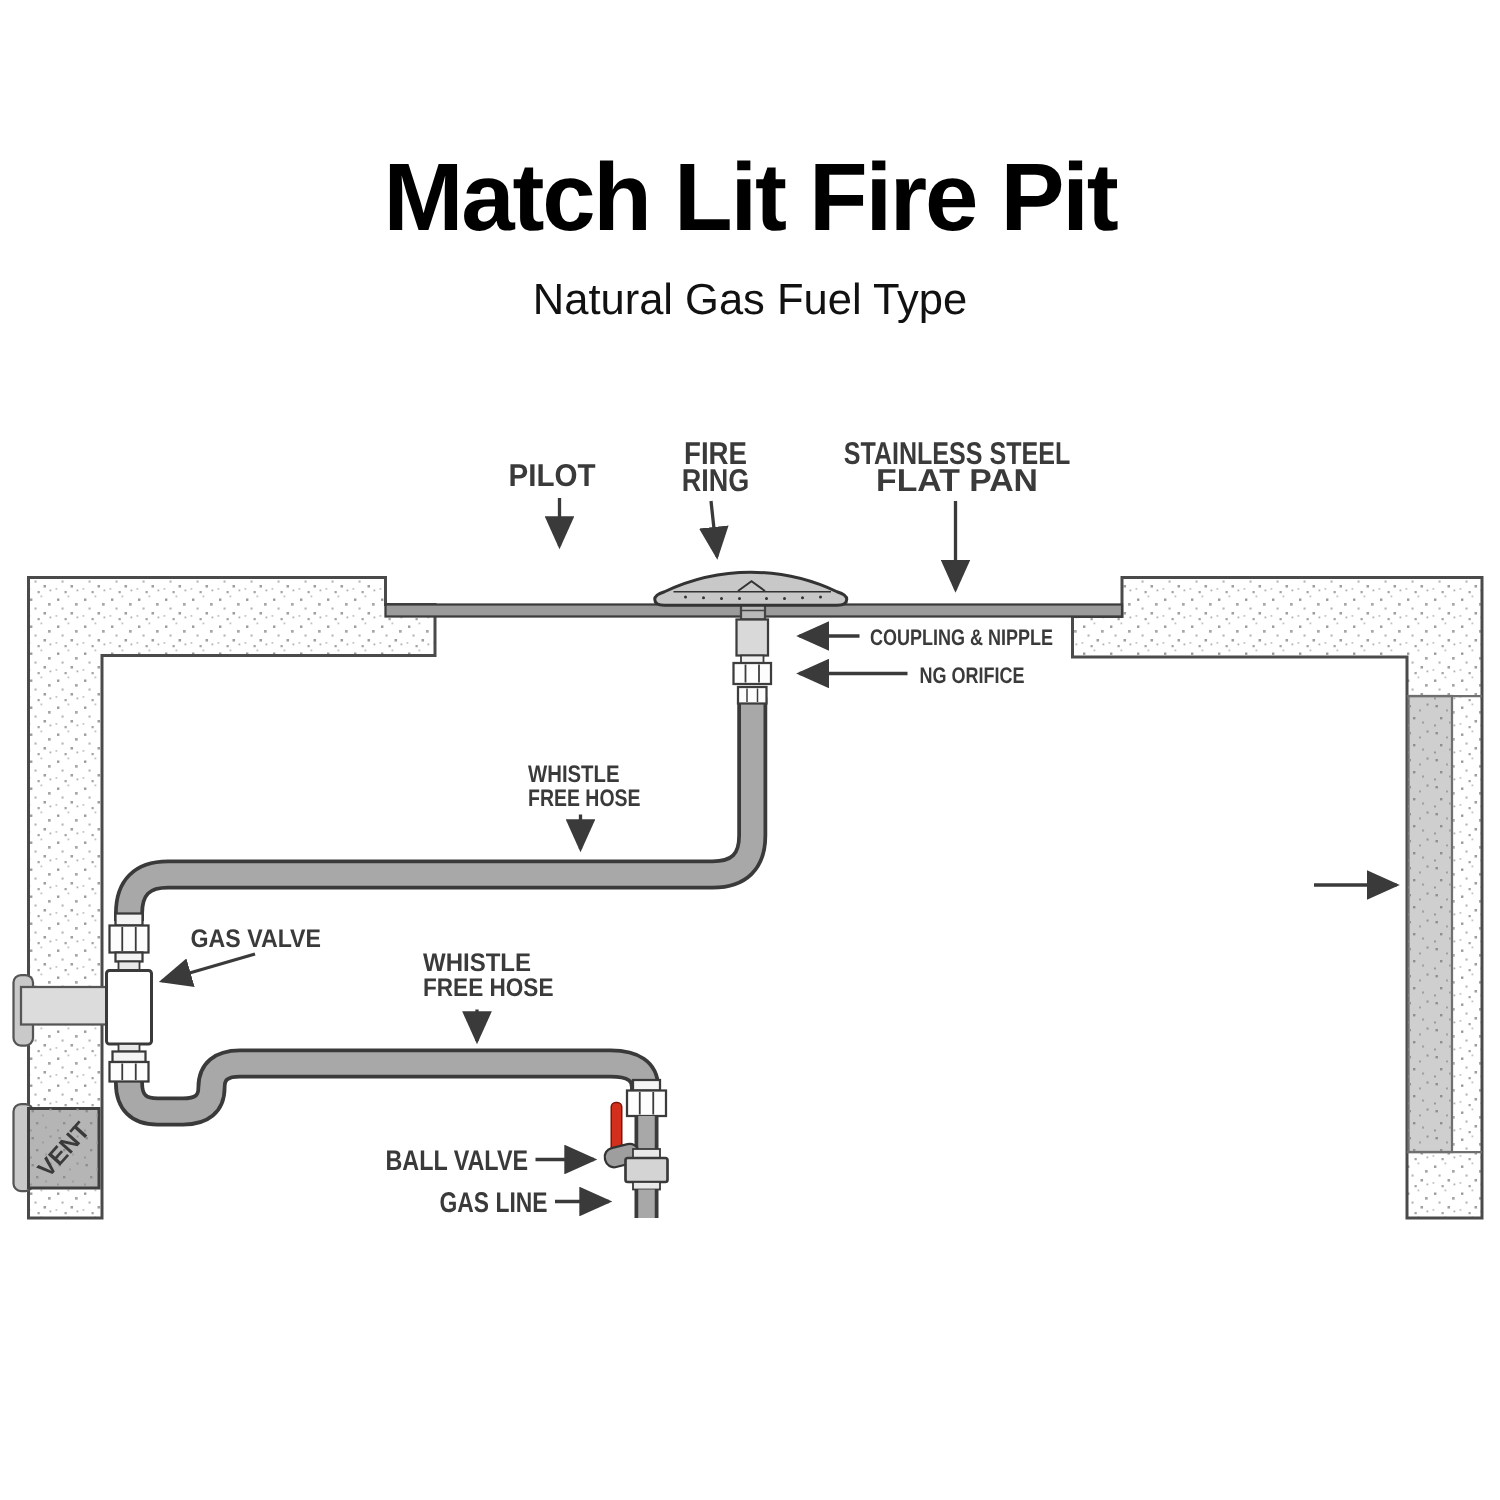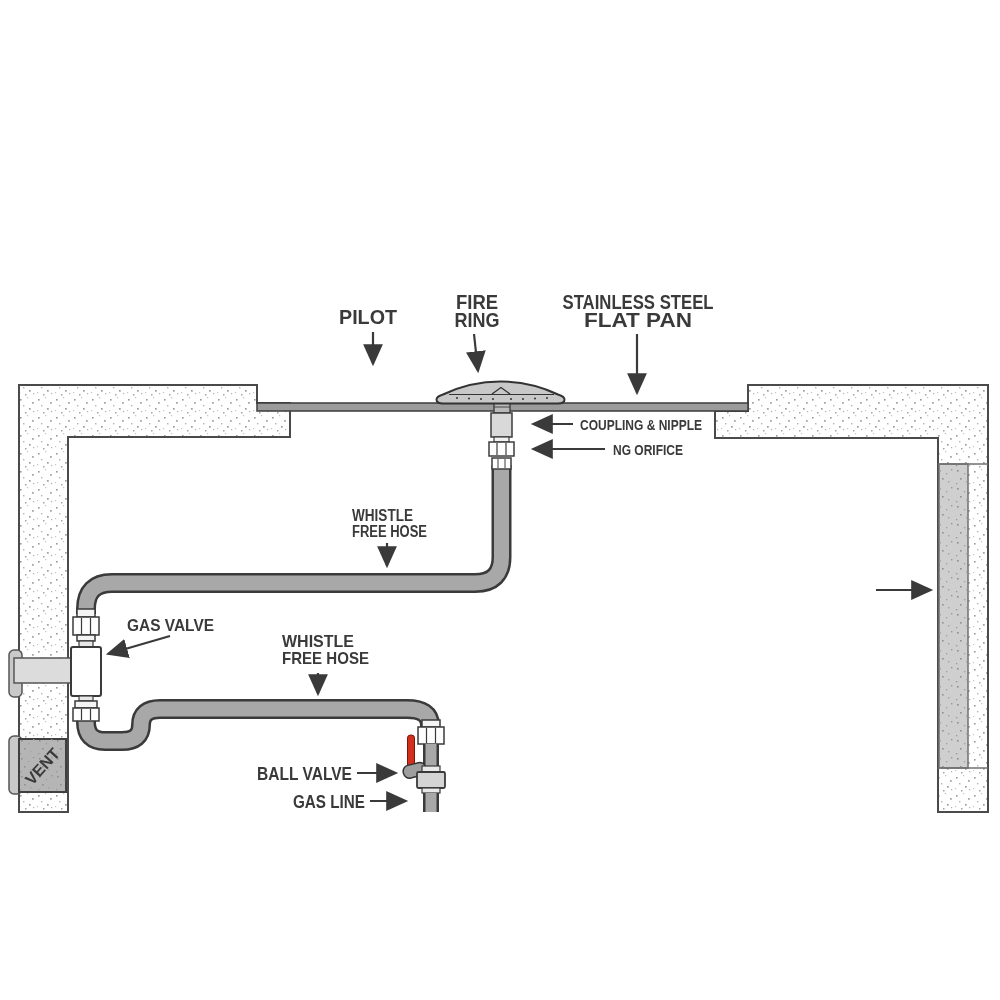--- a/index.html
+++ b/index.html
@@ -10,20 +10,22 @@
   .subtitle{position:absolute;left:0;top:184px;width:1000px;text-align:center;
          font-size:29px;font-weight:400;color:#111;line-height:32px;}
   svg{position:absolute;left:0;top:0;}
   text.lbl{fill:#3a3a3a;font-weight:bold;font-family:"Liberation Sans","DejaVu Sans",sans-serif;}
 </style>
 </head>
 <body>
 
 <div class="stage">
 
+  <div class="title">Match Lit Fire Pit</div>
+  <div class="subtitle">Natural Gas Fuel Type</div>
 
   <svg width="1000" height="1000" viewBox="0 0 1000 1000">
     <defs>
       <pattern id="stipWhite" width="18" height="18" patternUnits="userSpaceOnUse">
         <rect width="18" height="18" fill="#ffffff"></rect>
         <rect x="2" y="3" width="1.6" height="1.6" fill="#9a9a9a"></rect>
         <rect x="9" y="1" width="1.2" height="1.2" fill="#c2c2c2"></rect>
         <rect x="14" y="6" width="1.8" height="1.8" fill="#a8a8a8"></rect>
         <rect x="5" y="9" width="1.4" height="1.4" fill="#b5b5b5"></rect>
         <rect x="11" y="12" width="1.7" height="1.7" fill="#9f9f9f"></rect>

